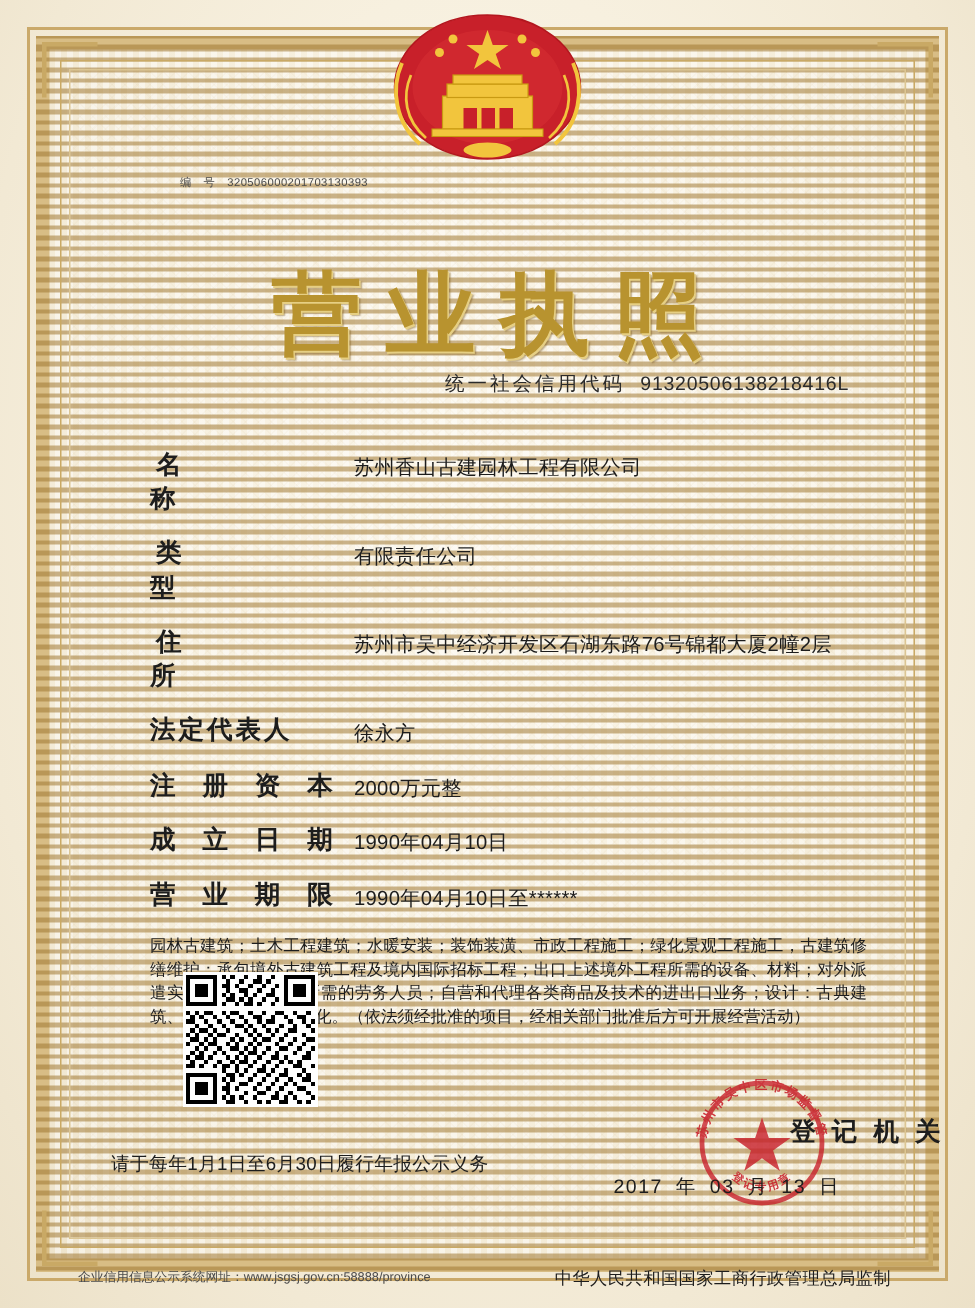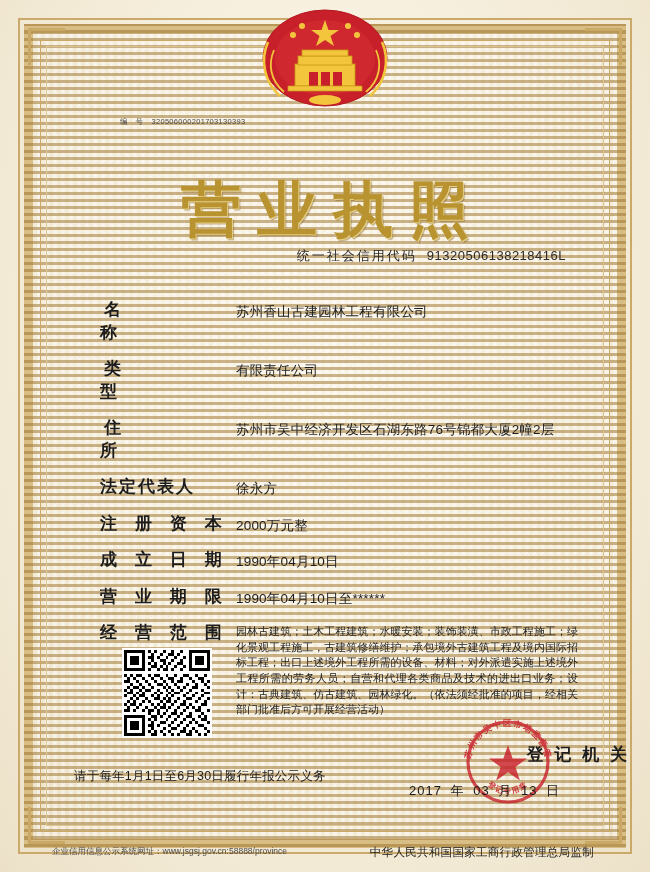--- a/index.html
+++ b/index.html
@@ -322,21 +322,20 @@
     </div>
     <div class="row">
       <div class="label sp4">成 立 日 期</div>
       <div class="value">1990年04月10日</div>
     </div>
     <div class="row">
       <div class="label sp4">营 业 期 限</div>
       <div class="value">1990年04月10日至******</div>
     </div>
     <div class="row scope">
-      <div class="label sp4">经 营 范 围</div>
       <div class="value">园林古建筑；土木工程建筑；水暖安装；装饰装潢、市政工程施工；绿化景观工程施工，古建筑修缮维护；承包境外古建筑工程及境内国际招标工程；出口上述境外工程所需的设备、材料；对外派遣实施上述境外工程所需的劳务人员；自营和代理各类商品及技术的进出口业务；设计：古典建筑、仿古建筑、园林绿化。（依法须经批准的项目，经相关部门批准后方可开展经营活动）</div>
     </div>
   </div>
 
   <div class="qr">
     <svg class="qrgrid" viewBox="0 0 29 29" shape-rendering="crispEdges">
       <rect width="29" height="29" fill="#ffffff"></rect>
       <g fill="#000000">
         <rect x="0" y="0" width="7" height="1"></rect>
           <rect x="0" y="6" width="7" height="1"></rect>

